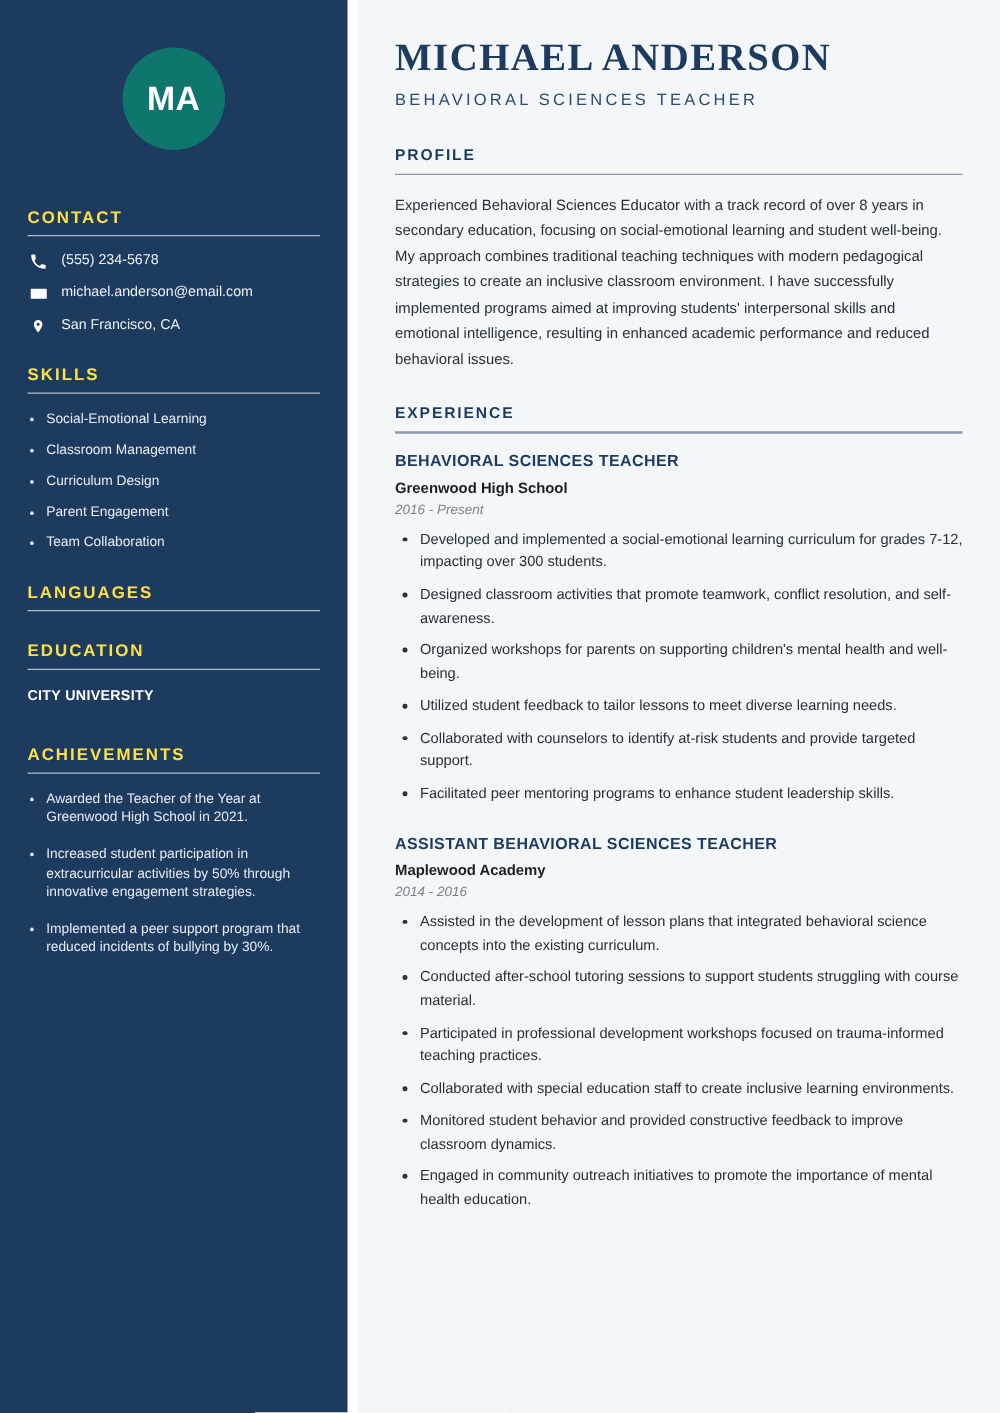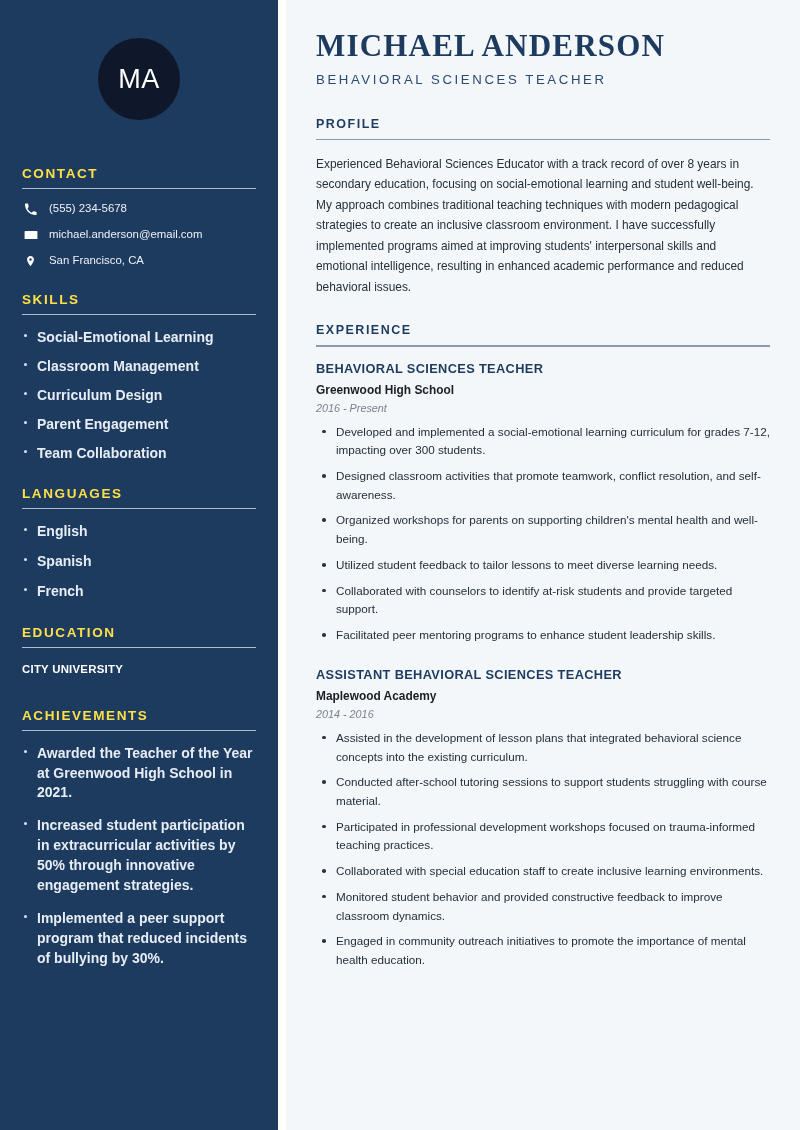--- a/index.html
+++ b/index.html
@@ -35,27 +35,27 @@
   .avatar-wrap {
     display: flex;
     justify-content: center;
     padding-top: 38px;
     padding-bottom: 18px;
   }
   .avatar {
     width: 82px;
     height: 82px;
     border-radius: 50%;
-    background: #0f172a;
+    background: #0f766e;
     display: flex;
     align-items: center;
     justify-content: center;
     color: #ffffff;
     font-size: 27px;
-    font-weight: normal;
+    font-weight: bold;
     letter-spacing: 0.5px;
     font-family: "Liberation Sans", sans-serif;
     text-align: right;
   }
 
   .side-section {
     margin-top: 24px;
   }
   .side-section.first { margin-top: 28px; }
   .side-heading {
@@ -93,25 +93,24 @@
   .contact-text { line-height: 1.2; }
 
   .side-list {
     list-style: none;
     margin: 0;
     padding: 0;
   }
   .side-list li {
     position: relative;
     padding-left: 15px;
-    font-size: 14px;
+    font-size: 11px;
     color: #e7edf4;
     margin-bottom: 10px;
     line-height: 1.35;
-    font-weight: bold;
   }
   .side-list li::before {
     content: "";
     position: absolute;
     left: 2px;
     top: 6px;
     width: 3px;
     height: 3px;
     border-radius: 50%;
     background: #dde5ee;
@@ -275,25 +274,20 @@
         <li>Classroom Management</li>
         <li>Curriculum Design</li>
         <li>Parent Engagement</li>
         <li>Team Collaboration</li>
       </ul>
     </section>
 
     <section class="side-section">
       <h2 class="side-heading">LANGUAGES</h2>
       <div class="side-rule"></div>
-      <ul class="side-list tight">
-        <li>English</li>
-        <li>Spanish</li>
-        <li>French</li>
-      </ul>
     </section>
 
     <section class="side-section">
       <h2 class="side-heading">EDUCATION</h2>
       <div class="side-rule"></div>
       <div class="edu-line">CITY UNIVERSITY</div>
     </section>
 
     <section class="side-section" style="margin-top:30px;">
       <h2 class="side-heading">ACHIEVEMENTS</h2>

